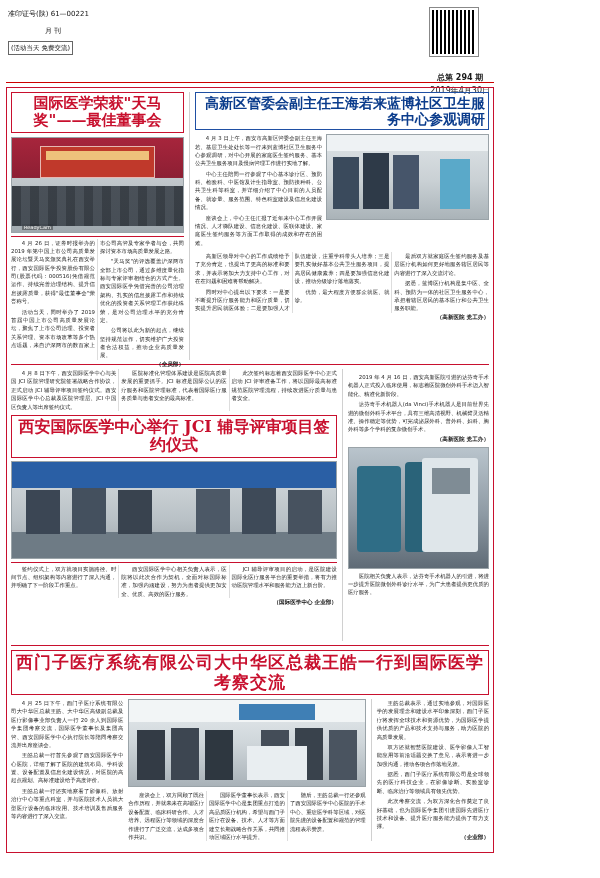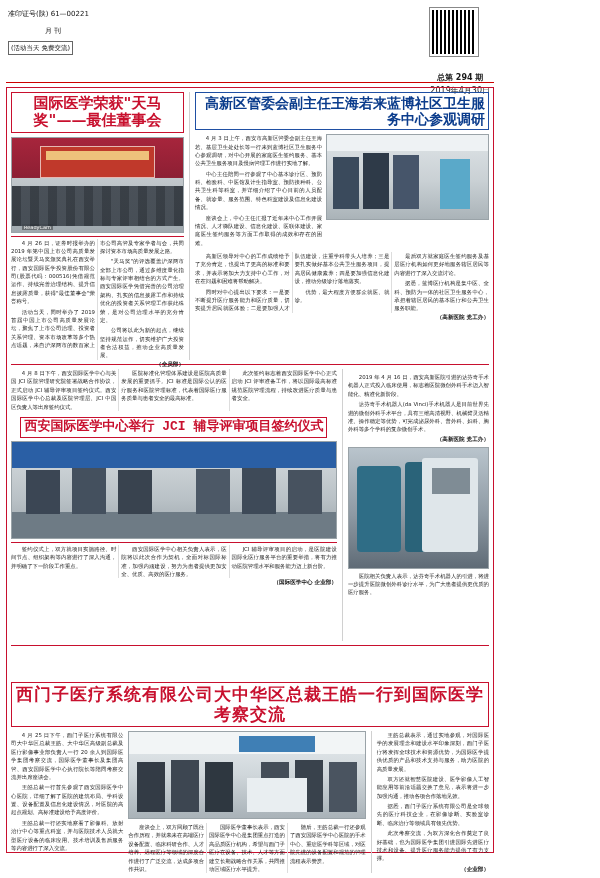--- a/index.html
+++ b/index.html
@@ -145,21 +145,21 @@
 
     <div class="hl" style="height:272px;">
 
       <div class="col" style="width:402px;">
         <div class="txt cols3">
           <p>4 月 8 日下午，西安国际医学中心与美国 JCI 医院管理研究院签署战略合作协议，正式启动 JCI 辅导评审项目签约仪式。西安国际医学中心总裁及医院管理层、JCI 中国区负责人等出席签约仪式。</p>
           <p>医院标准化管理体系建设是医院高质量发展的重要抓手。JCI 标准是国际公认的医疗服务和医院管理标准，代表着国际医疗服务质量与患者安全的最高标准。</p>
           <p>此次签约标志着西安国际医学中心正式启动 JCI 评审准备工作，将以国际最高标准规范医院管理流程，持续改进医疗质量与患者安全。</p>
         </div>
         <div style="text-align:center;margin:4px 0 3px;">
-          <div class="headline red hl-box red" style="font-size:13px;font-family:Liberation Mono, monospace;">西安国际医学中心举行 JCI 辅导评审项目签约仪式</div>
+          <div class="headline red hl-box red" style="font-size:16px;">西安国际医学中心举行 JCI 辅导评审项目签约仪式</div>
         </div>
         <div class="photo" style="height:96px;">
           <div class="ph-grad" style="background:linear-gradient(180deg,#d8dde0 0%,#b9c1c6 60%,#9aa3a9 100%);"></div>
           <div style="position:absolute;left:0;right:0;top:0;height:26px;background:#2a5fa5;"></div>
           <div style="position:absolute;left:0;right:0;bottom:0;height:26px;background:#6e7b85;"></div>
           <div style="position:absolute;left:14px;top:28px;width:34px;height:44px;background:#3b4654;"></div>
           <div style="position:absolute;left:60px;top:26px;width:34px;height:46px;background:#44505e;"></div>
           <div style="position:absolute;left:106px;top:28px;width:34px;height:44px;background:#39434f;"></div>
           <div style="position:absolute;right:106px;top:27px;width:34px;height:45px;background:#4c5866;"></div>
           <div style="position:absolute;right:60px;top:26px;width:34px;height:46px;background:#3e4a58;"></div>
@@ -190,21 +190,21 @@
         <div class="txt" style="margin-top:3px;">
           <p>医院相关负责人表示，达芬奇手术机器人的引进，将进一步提升医院微创外科诊疗水平，为广大患者提供更优质的医疗服务。</p>
         </div>
       </div>
     </div>
 
     <div class="rule"></div>
 
     <div>
       <div style="text-align:center;margin-bottom:4px;">
-        <div class="headline red hl-box red" style="font-size:17px;letter-spacing:1px;margin-top:32px;">西门子医疗系统有限公司大中华区总裁王皓一行到国际医学考察交流</div>
+        <div class="headline red hl-box red" style="font-size:17px;letter-spacing:1px;">西门子医疗系统有限公司大中华区总裁王皓一行到国际医学考察交流</div>
       </div>
 
       <div class="hl" style="align-items:flex-start;">
         <div class="txt" style="width:140px;">
           <p>4 月 25 日下午，西门子医疗系统有限公司大中华区总裁王皓、大中华区高级副总裁及医疗影像事业部负责人一行 20 余人到国际医学集团考察交流，国际医学董事长及集团高管、西安国际医学中心执行院长等陪同考察交流并出席座谈会。</p>
           <p>王皓总裁一行首先参观了西安国际医学中心医院，详细了解了医院的建筑布局、学科设置、设备配置及信息化建设情况，对医院的高起点规划、高标准建设给予高度评价。</p>
           <p>王皓总裁一行还实地察看了影像科、放射治疗中心等重点科室，并与医院技术人员就大型医疗设备的临床应用、技术培训及售后服务等内容进行了深入交流。</p>
         </div>
 
         <div style="width:296px;">

